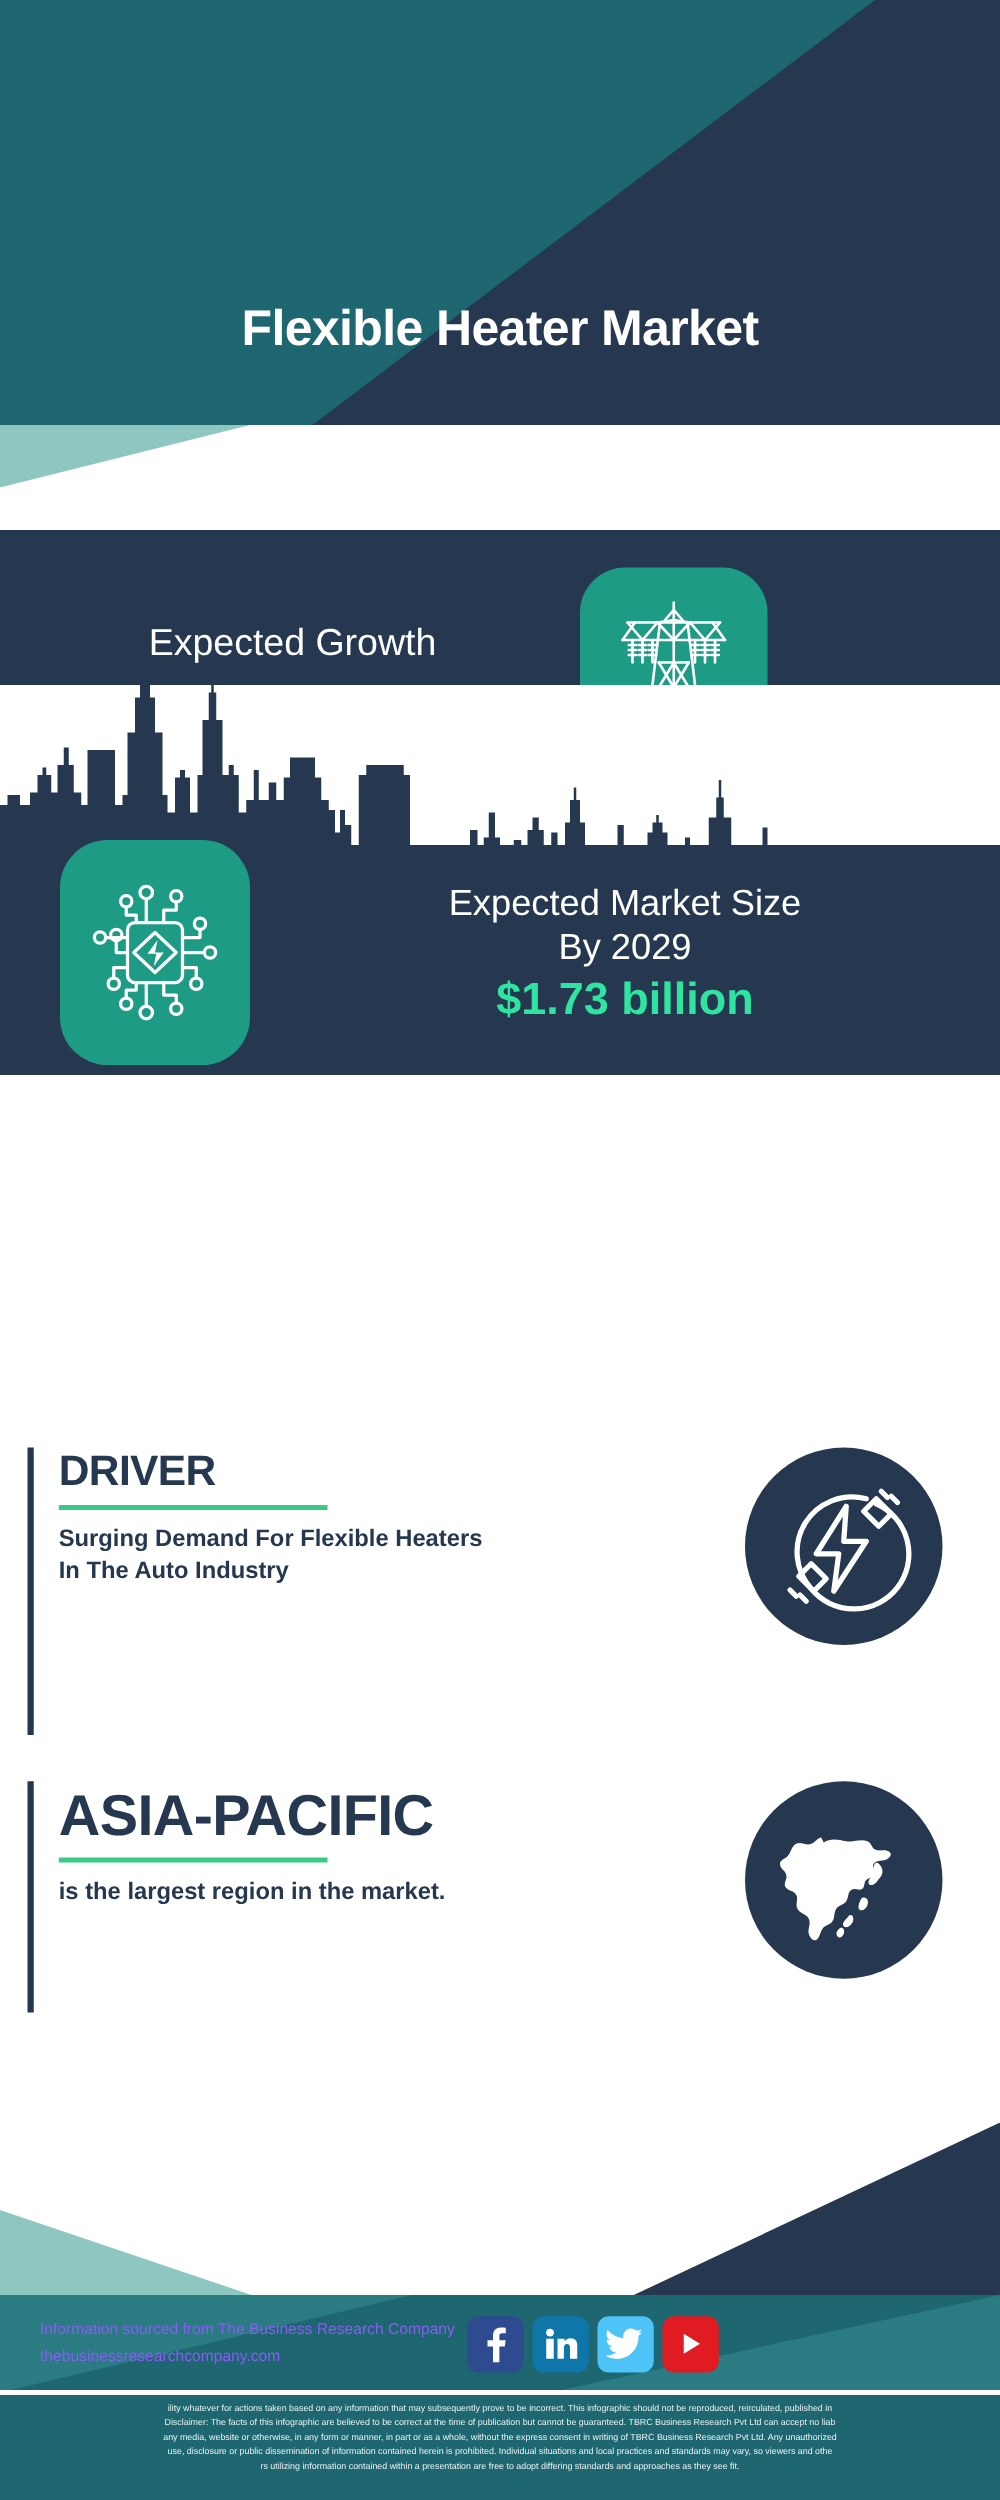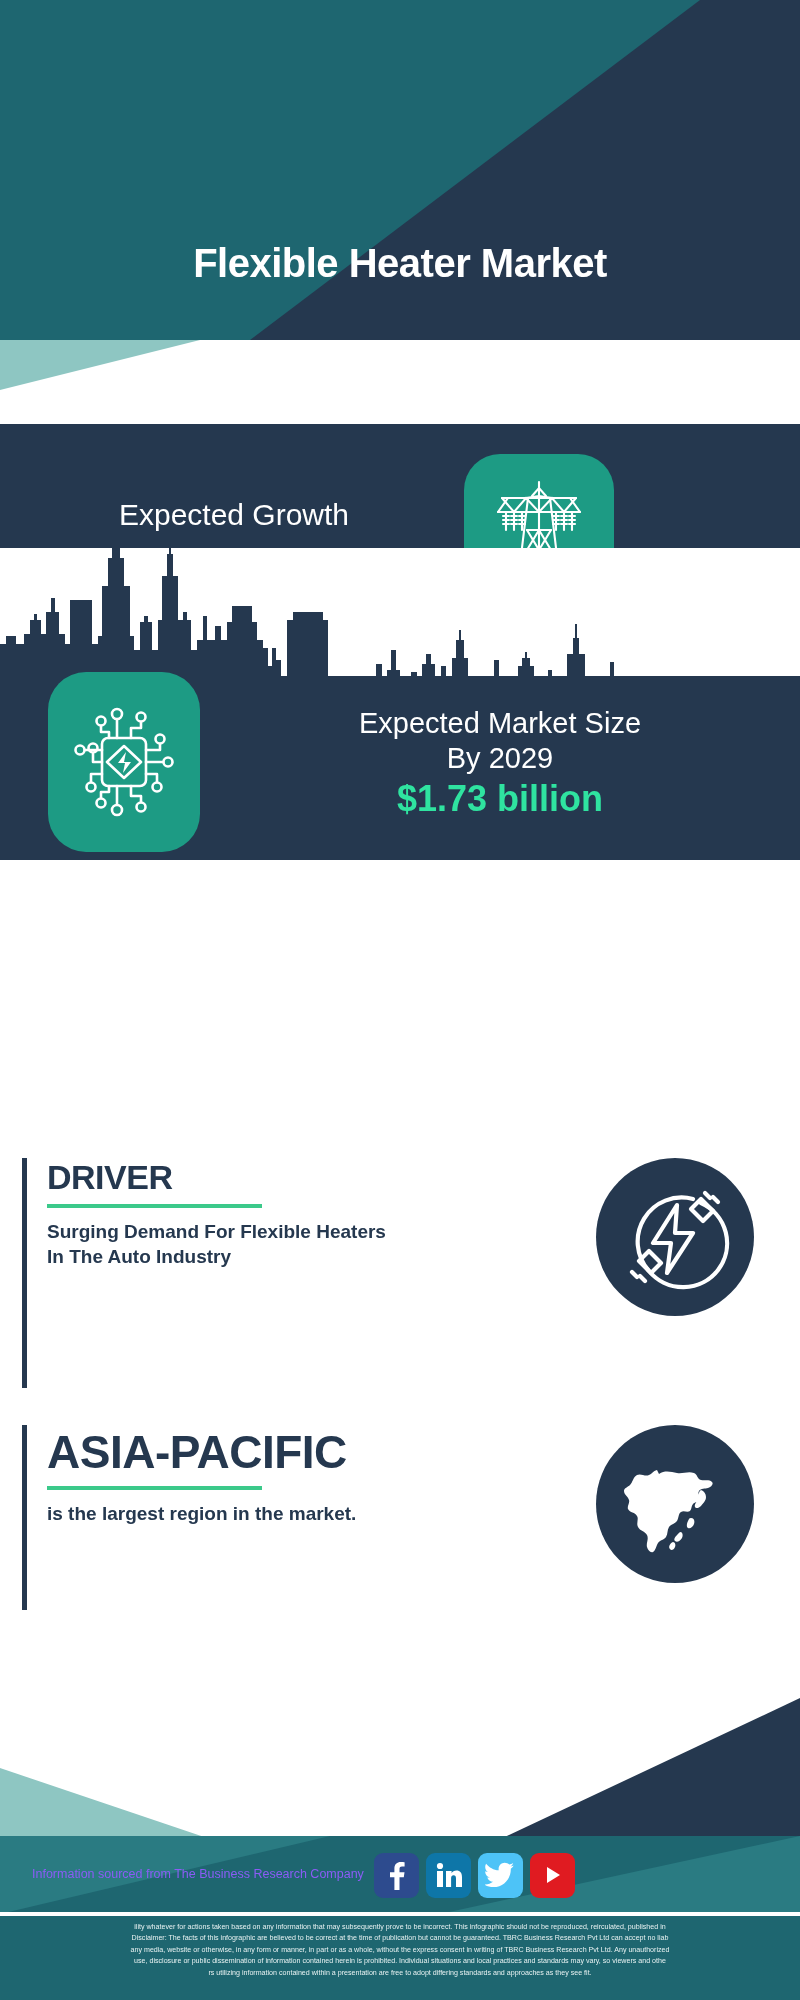--- a/index.html
+++ b/index.html
@@ -312,20 +312,21 @@
     <div class="f-teal-light"></div>
   </div>
 
   <div class="f-band"></div>
   <div class="f-band-tri-a"></div>
   <div class="f-band-tri-b"></div>
 
   <div class="footer-content">
     <div class="src-text">
       <div>Information sourced from The Business Research Company</div>
+      <div>thebusinessresearchcompany.com</div>
     </div>
     <div class="socials">
       <a class="social" style="background:#2d4b8e;">
         <svg width="26" height="30" viewBox="0 0 26 30">
             <path fill="#ffffff" d="M16.5 30V17.2h4.3l.7-5h-5V9c0-1.4.4-2.4 2.5-2.4h2.6V2.2C21 2.1 19.5 2 17.8 2c-3.8 0-6.4 2.3-6.4 6.5v3.7H7v5h4.4V30z"></path>
           </svg>
       </a>
       <a class="social" style="background:#0e76a8;">
         <svg width="28" height="28" viewBox="0 0 28 28">
             <circle cx="6" cy="5" r="3.1" fill="#ffffff"></circle>

